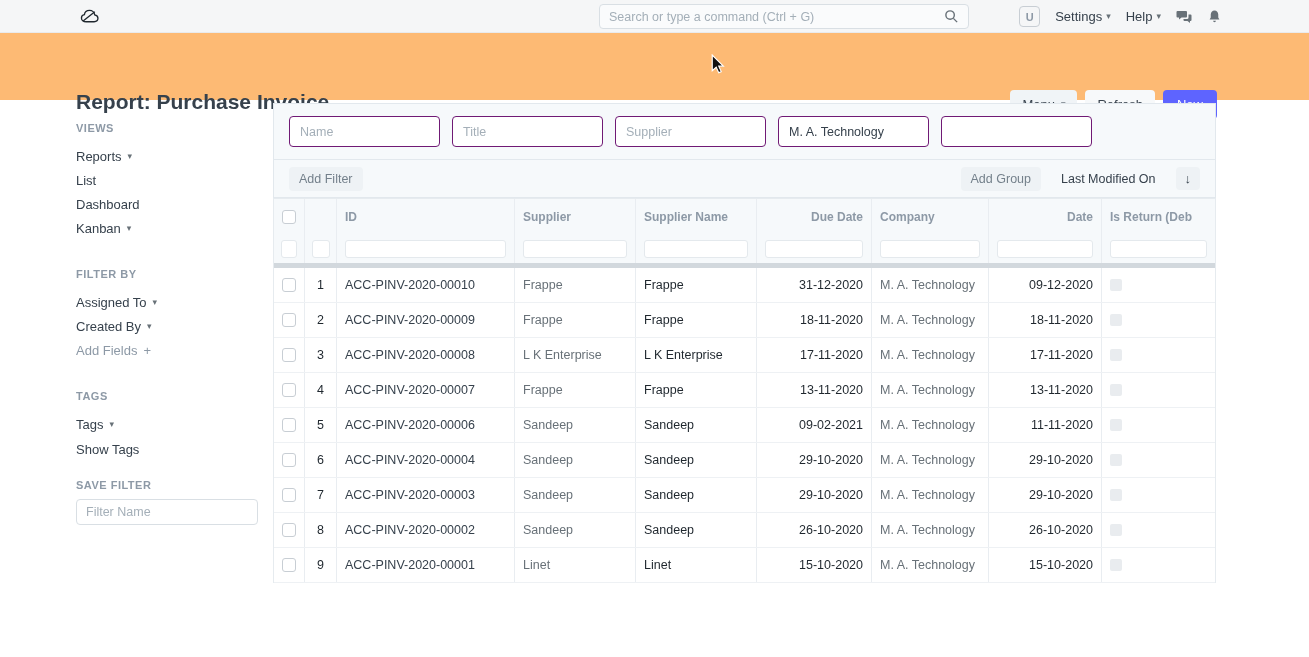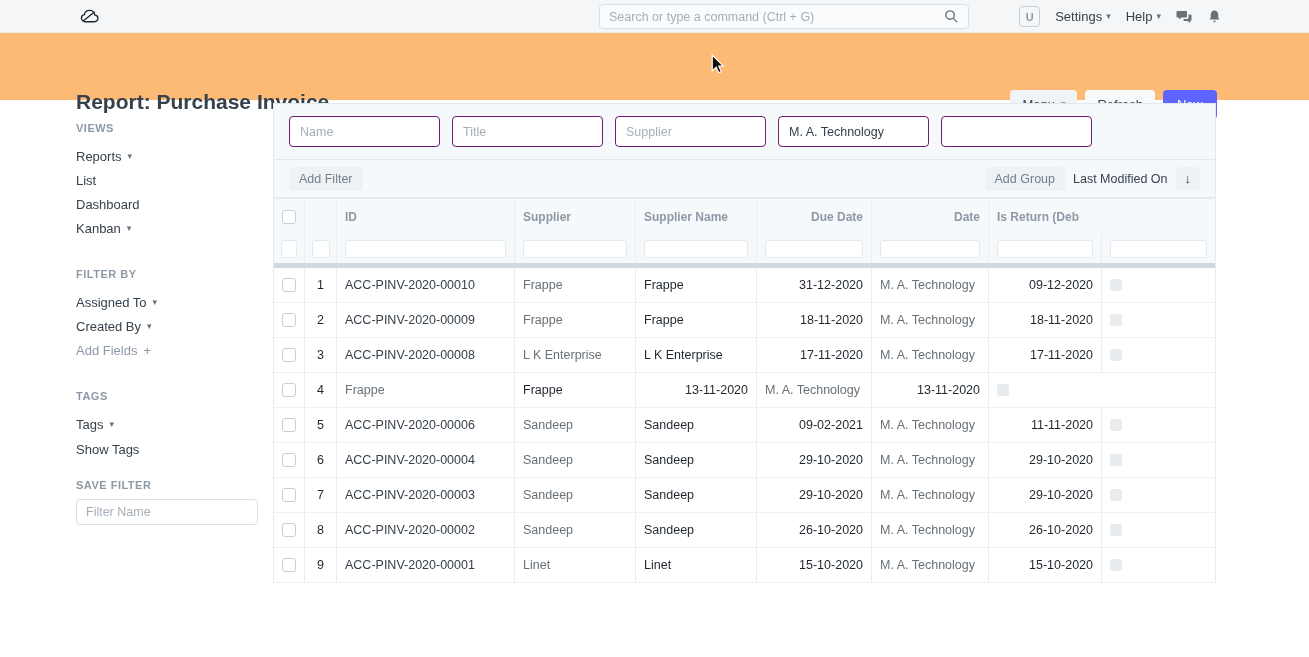--- a/index.html
+++ b/index.html
@@ -56,21 +56,21 @@
     background:#f6f9fb; border:1px solid #e2e8ed; }
   .quick-filters { padding:12px 15px; display:flex; }
   .qf-input { width:151px; height:31px; margin-right:12px; border:1px solid #701a75;
     border-radius:4px; background:#fff; font-family:inherit; font-size:12.5px;
     padding:0 10px; color:#36414c; outline:none; }
   .qf-input::placeholder { color:#a4afb8; }
   .filter-toolbar { border-top:1px solid #e2e8ed; height:38px; padding:0 15px;
     display:flex; align-items:center; justify-content:space-between; }
   .chip-btn { background:#eef2f5; color:#74808b; font-size:12.5px; border:none;
     border-radius:4px; padding:5px 10px; font-family:inherit; cursor:pointer; }
-  .sort-area { display:flex; align-items:center; gap:8px; }
+  .sort-area { display:flex; align-items:center; gap:20px; }
   .sort-field { font-size:12.5px; color:#36414c; cursor:pointer; }
   .sort-dir { background:#eef2f5; color:#36414c; border:none; border-radius:4px;
     padding:4px 9px; font-size:13px; font-family:inherit; cursor:pointer; }
 
   
   .report-table { position:absolute; left:273px; top:198px; width:943px;
     border-left:1px solid #e6ebef; border-right:1px solid #e6ebef; }
   .trow { display:grid; grid-template-columns:31px 32px 178px 121px 121px 115px 117px 113px 113px; }
   .thead { background:#f6f9fb; height:37px; border-top:1px solid #e6ebef; }
   .thead .cell { font-size:12px; font-weight:bold; color:#8d99a6; }
@@ -229,20 +229,21 @@
 <div class="report-table">
   <div class="trow thead">
     <div class="cell center">
       <span class="checkbox"></span>
     </div>
     <div class="cell"></div>
     <div class="cell">ID</div>
     <div class="cell">Supplier</div>
     <div class="cell">Supplier Name</div>
     <div class="cell right">Due Date</div>
+    <div class="cell">Company</div>
     <div class="cell right">Date</div>
     <div class="cell">Is Return (Deb</div>
   </div>
 
   <div class="trow tfilter">
     <div class="cell center">
         <span class="mini-box" style="width:16px"></span>
       </div>
     <div class="cell center">
         <span class="mini-box" style="width:18px"></span>
@@ -319,20 +320,21 @@
     <div class="cell">
       <span class="retbox"></span>
     </div>
   </div>
 
   <div class="trow drow">
     <div class="cell center">
       <span class="checkbox"></span>
     </div>
     <div class="cell c-idx">4</div>
+    <div class="cell c-id">ACC-PINV-2020-00007</div>
     <div class="cell c-sup">Frappe</div>
     <div class="cell c-supname">Frappe</div>
     <div class="cell c-date right">13-11-2020</div>
     <div class="cell c-comp">M. A. Technology</div>
     <div class="cell c-date right">13-11-2020</div>
     <div class="cell">
       <span class="retbox"></span>
     </div>
   </div>
 

